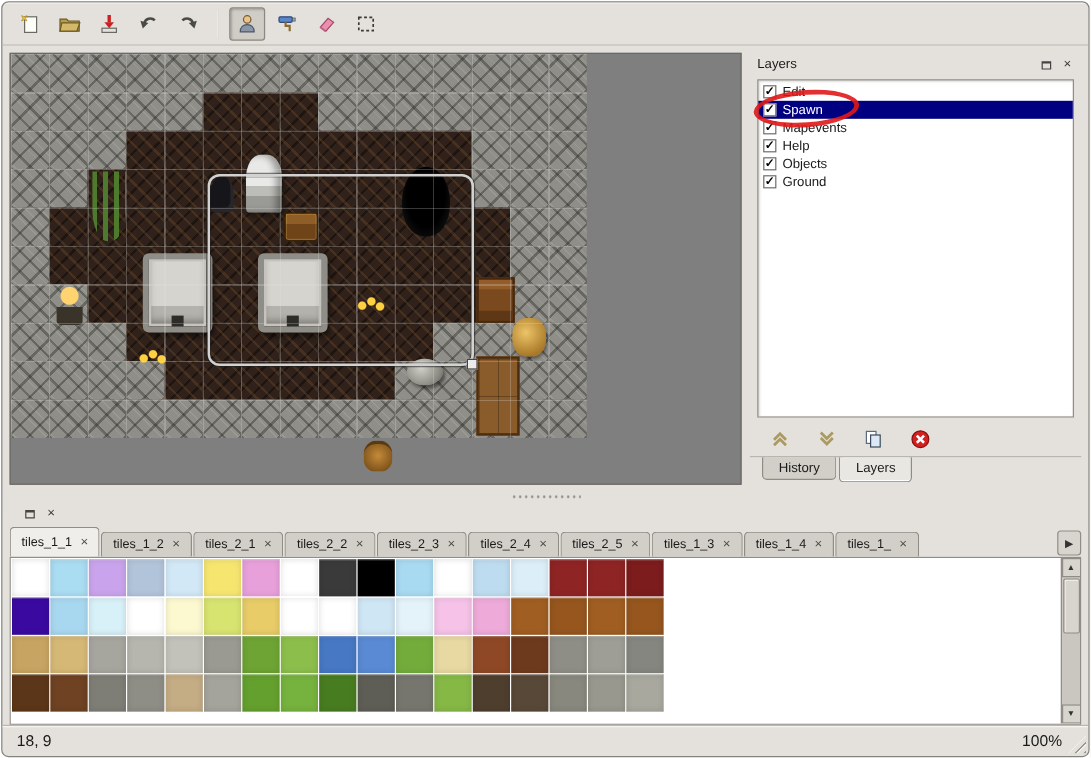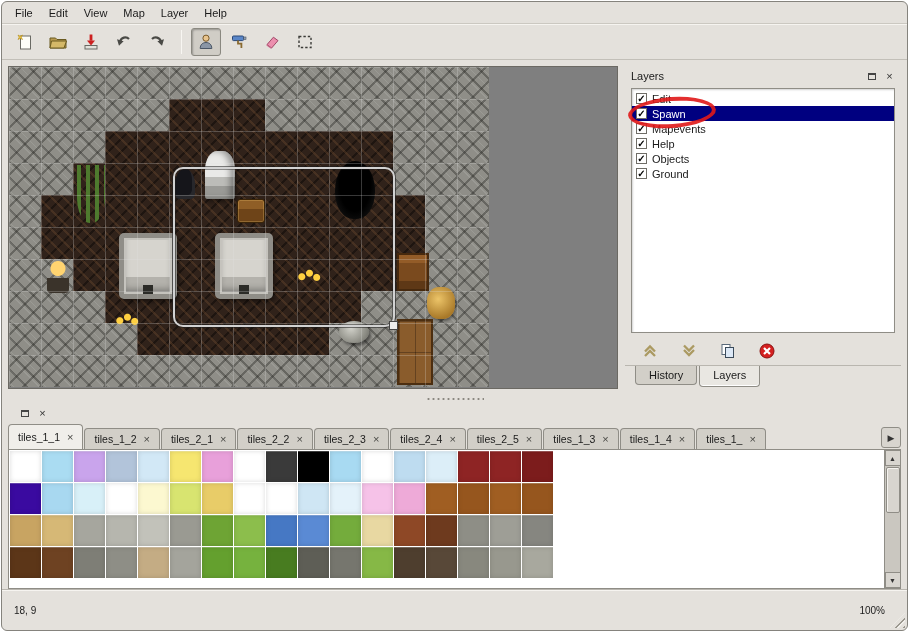--- a/index.html
+++ b/index.html
@@ -195,45 +195,37 @@
   .sbtn {
     width: 16px; height: 16px; font-size: 7px; color: #333; padding: 0;
     display: flex; align-items: center; justify-content: center;
     background: #d8d5cf; border: 1px solid #8f8d86;
   }
   .sthumb { width: 14px; height: 46px; margin-top: 1px; background: #d8d5cf; border: 1px solid #8f8d86; border-radius: 2px; box-shadow: inset 1px 1px 0 #f5f3ef; }
   .strack { flex: 1; }
 
   
   .statusbar {
-    height: 41px; display: flex; align-items: center; gap: 8px;
-    font-size: 10px; padding: 0 6px 0 12px; position: relative;
+    height: 26px; display: flex; align-items: center; gap: 8px;
+    font-size: 13px; padding: 0 6px 0 12px; position: relative;
     border-top: 1px solid #b9b6af; box-shadow: inset 0 1px 0 #f6f4f0;
   }
   .spacer { flex: 1; }
   .zoom-label { margin-right: 16px; }
   .resize-grip {
     position: absolute; right: 2px; bottom: 2px; width: 15px; height: 15px;
     background-image: repeating-linear-gradient(135deg, rgba(0,0,0,0) 0 3px, #9b988f 3px 4.5px, #f2f0ec 4.5px 5.5px);
     clip-path: polygon(100% 0, 100% 100%, 0 100%);
   }
 </style>
 </head>
 <body>
 
 <div class="window">
 
-  <div class="menubar" id="menubar">
-      <span class="menu-item">File</span>
-      <span class="menu-item">Edit</span>
-      <span class="menu-item">View</span>
-      <span class="menu-item">Map</span>
-      <span class="menu-item">Layer</span>
-      <span class="menu-item">Help</span>
-    </div>
 
   <div class="toolbar" id="toolbar">
       <button class="tbtn">
         <svg width="20" height="20" viewBox="0 0 20 20">
           <rect x="5.5" y="4" width="10" height="13" fill="#fdfdf8" stroke="#6a6a64"></rect>
           <path d="M3 3 l2.2 1.2 2.3-1.2 -1.2 2.2 1.2 2.3 -2.3-1.2 -2.2 1.2 1.2-2.3 Z" fill="#f2c940" stroke="#b08a18" stroke-width="0.6"></path>
         </svg>
       </button>
       <button class="tbtn">
         <svg width="20" height="20" viewBox="0 0 20 20">

